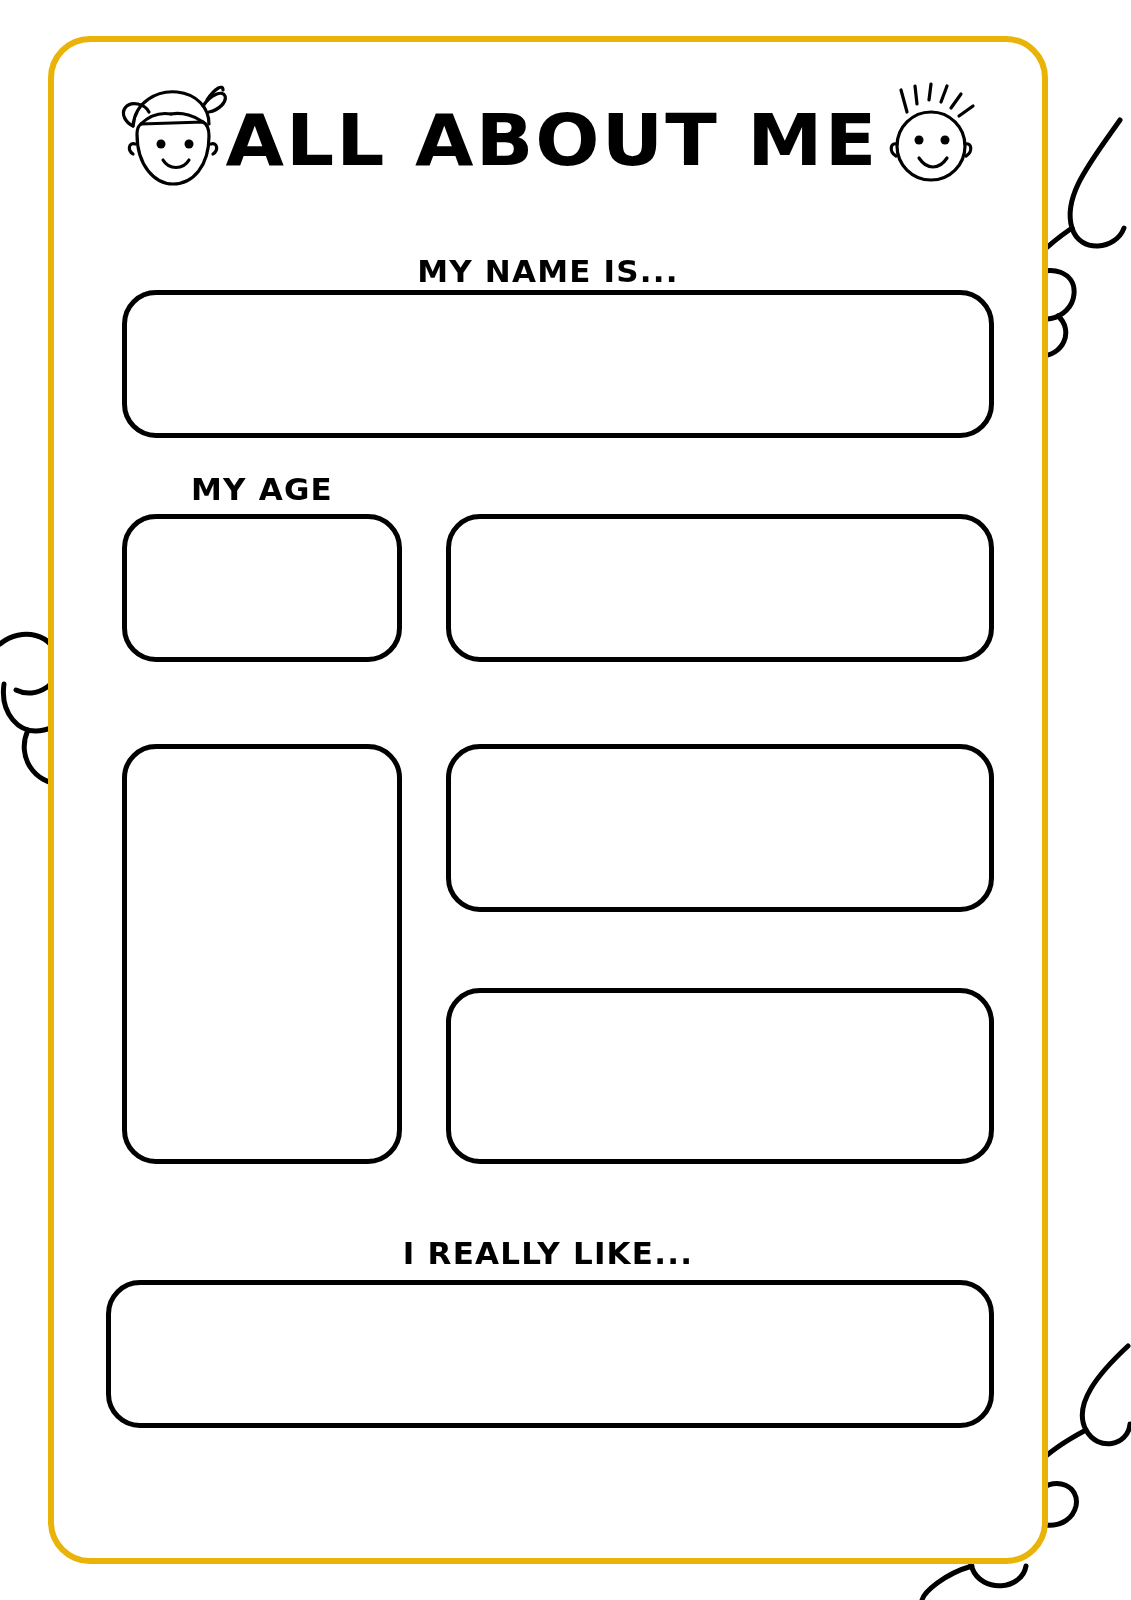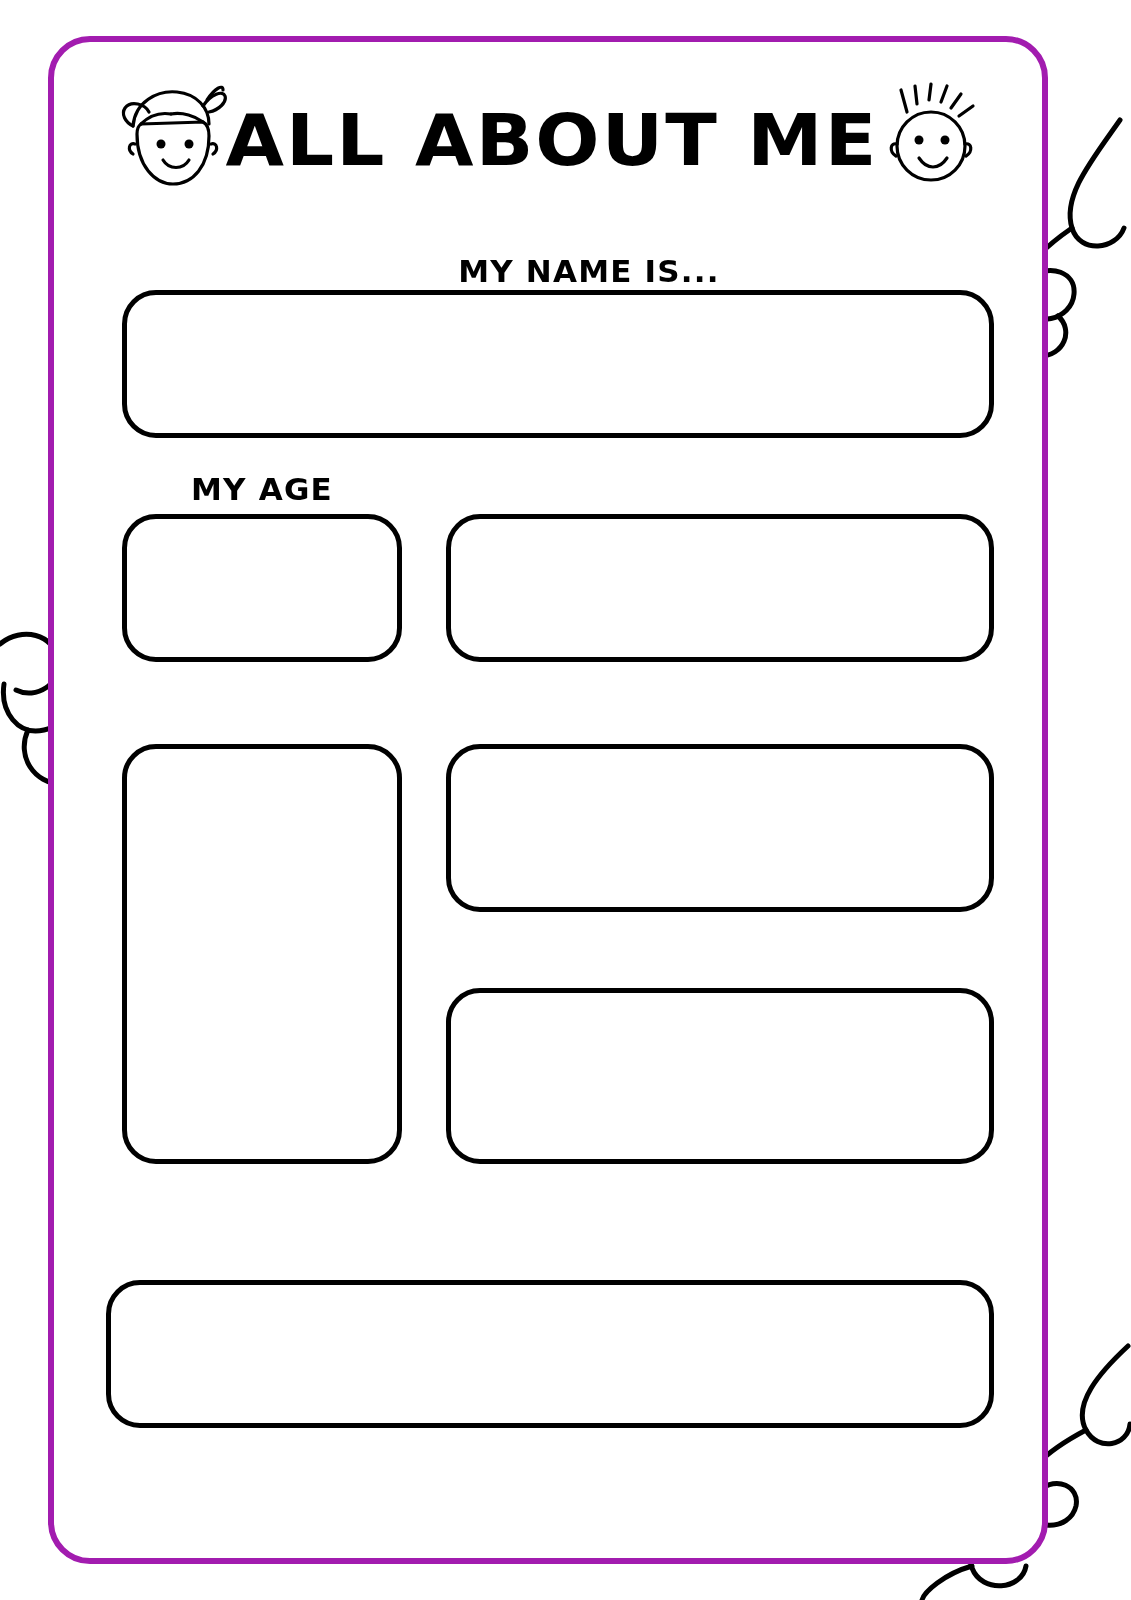--- a/index.html
+++ b/index.html
@@ -23,21 +23,21 @@
     pointer-events: none;
   }
 
   
   .sheet {
     position: absolute;
     left: 48px;
     top: 36px;
     width: 1000px;
     height: 1528px;
-    border: 6px solid #a21caf;
+    border: 6px solid #eab308;
     border-radius: 42px;
     background: #fff;
     box-sizing: border-box;
   }
 
   
   .title-row {
     position: absolute;
     left: 0;
     top: 38px;
@@ -73,21 +73,21 @@
   .box {
     border: 5px solid #000;
     border-radius: 34px;
     background: #fff;
     box-sizing: border-box;
   }
 
   
   .abs { position: absolute; }
 
-  .field-name-label   { left: 0;    top: 214px; width: 100%; margin-left: 41px; }
+  .field-name-label   { left: 0;    top: 214px; width: 100%; }
   .field-name-box     { left: 68px; top: 248px; width: 872px; height: 148px; }
 
   .field-age-label    { left: 68px; top: 432px; width: 280px; text-align: center; }
   .field-age-box      { left: 68px; top: 472px; width: 280px; height: 148px; }
 
   .field-bday-label   { left: 392px; top: 432px; width: 548px; }
   .field-bday-box     { left: 392px; top: 472px; width: 548px; height: 148px; }
 
   .field-pet-label    { left: 68px; top: 662px; width: 280px; }
   .field-pet-box      { left: 68px; top: 702px; width: 280px; height: 420px; }
@@ -188,15 +188,16 @@
   <div class="abs box field-age-box"></div>
 
   <div class="abs box field-bday-box"></div>
 
   <div class="abs box field-pet-box"></div>
 
   <div class="abs box field-color-box"></div>
 
   <div class="abs box field-food-box"></div>
 
+  <div class="abs label field-like-label">I REALLY LIKE...</div>
   <div class="abs box field-like-box"></div>
 
 </div>
 
 </body></html>

